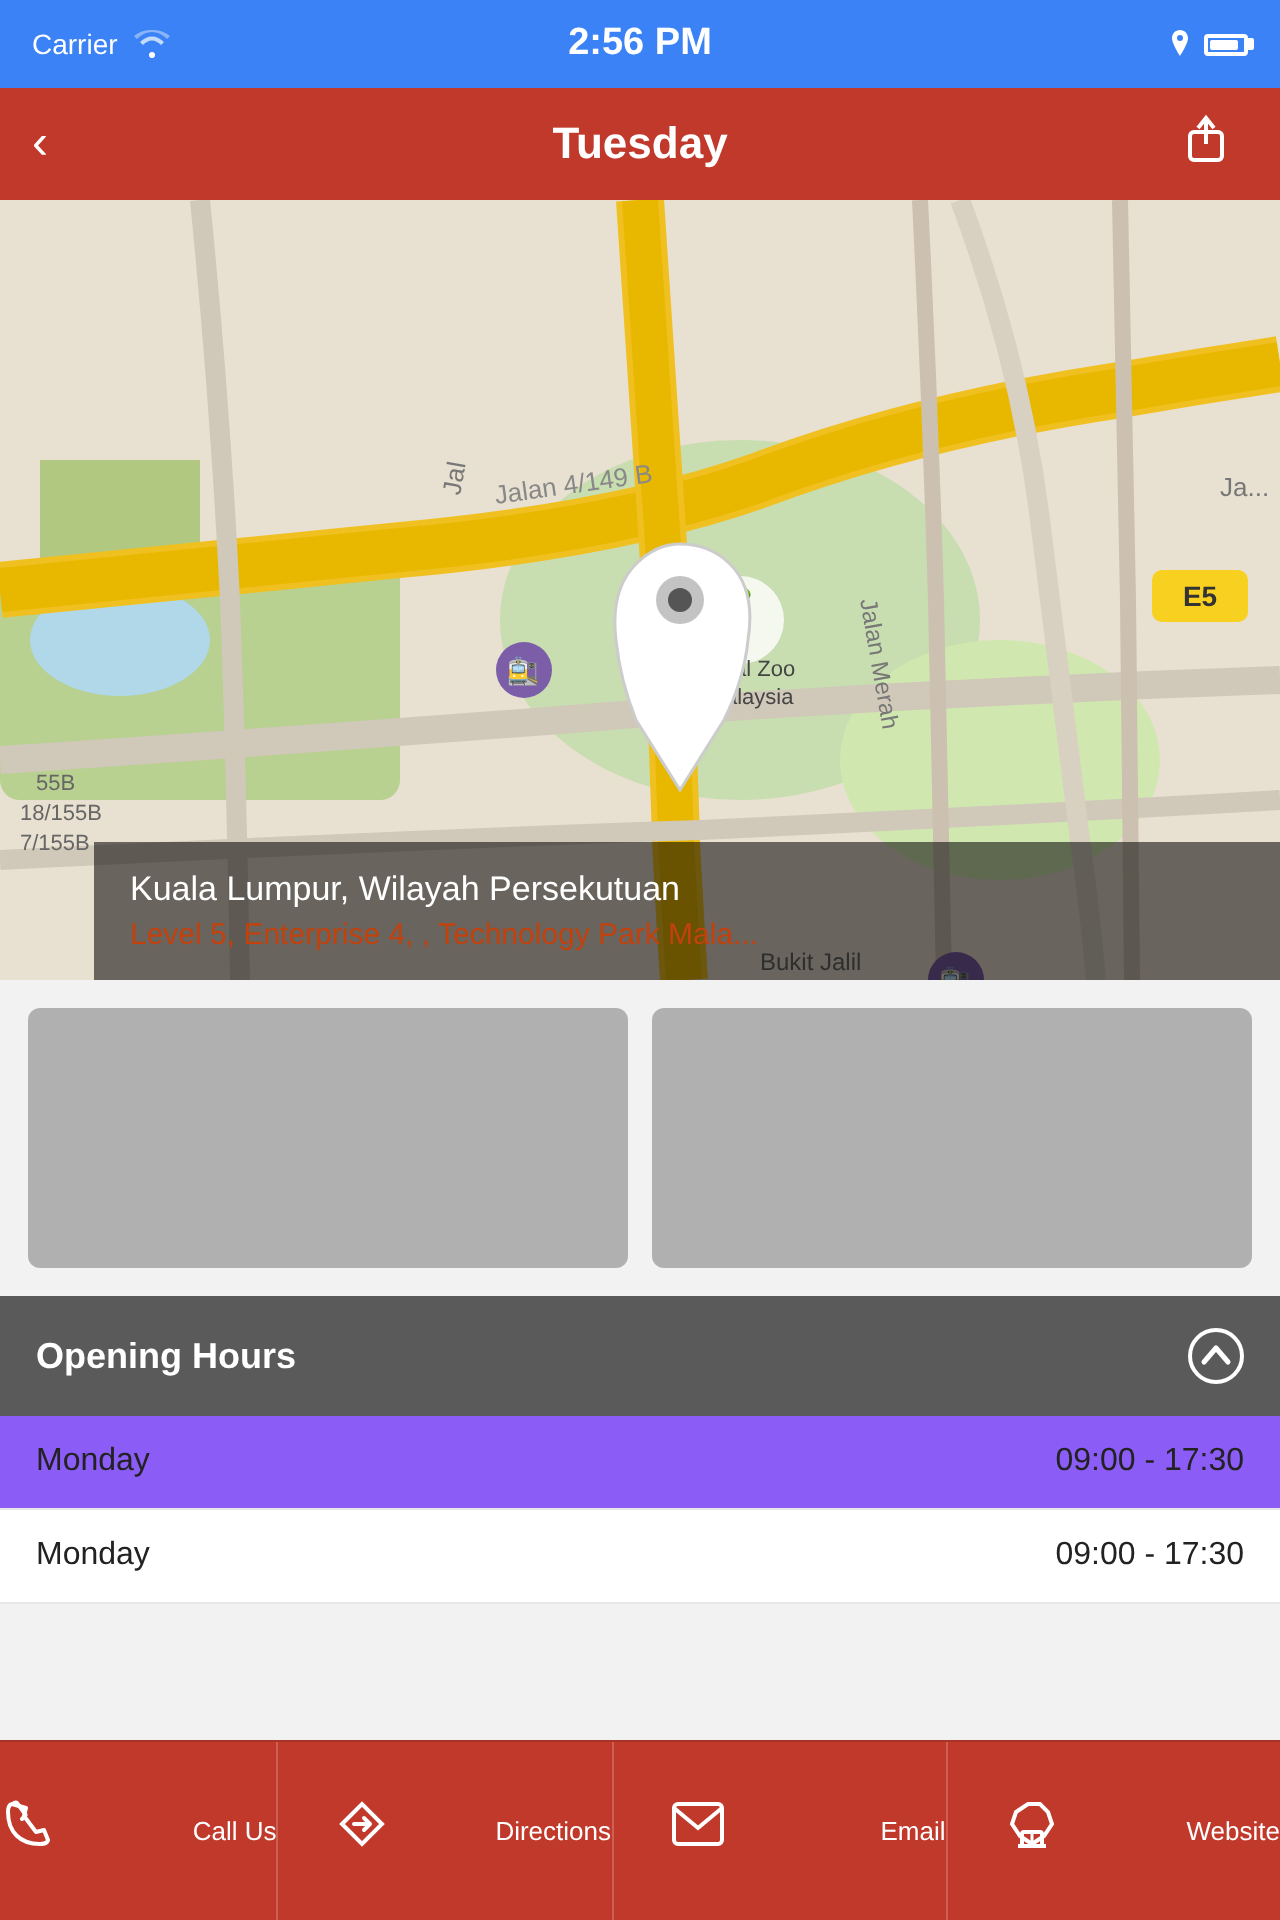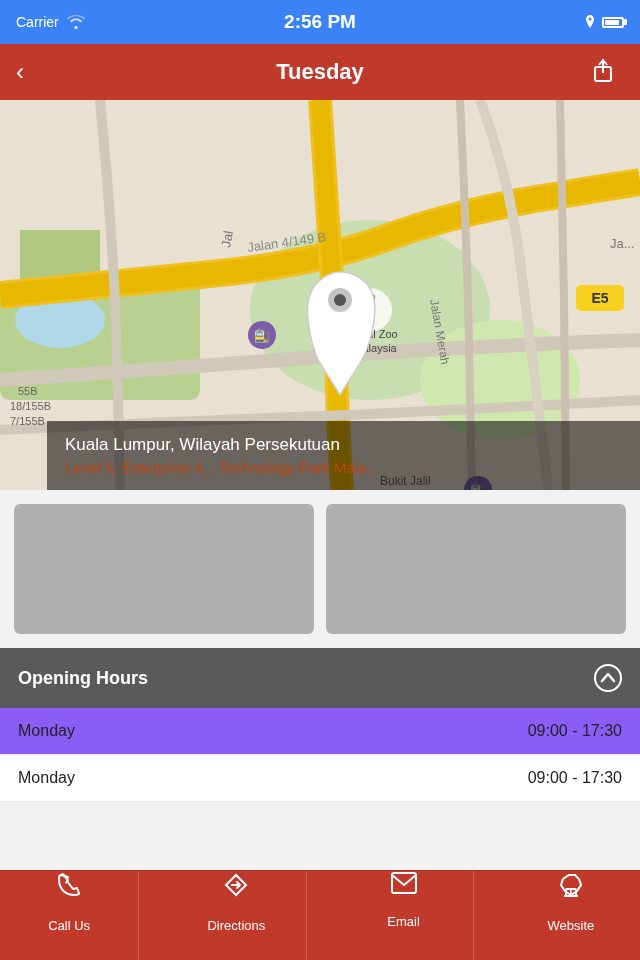--- a/index.html
+++ b/index.html
@@ -88,23 +88,23 @@
 
     
     .tab-bar {
       position: absolute; bottom: 0; left: 0; right: 0;
       height: 90px;
       background: #c0392b;
       display: flex; align-items: stretch;
       border-top: 1px solid #a93226;
     }
     .tab-item {
-      flex: 1; display: flex; flex-direction: column;
-      align-items: center; justify-content: flex-start;
-      color: white; cursor: pointer; gap: 12px;
+      flex: 1; display: flex; flex-direction: row;
+      align-items: center; justify-content: space-between;
+      color: white; cursor: pointer; gap: 2px;
     }
     .tab-item + .tab-item { border-left: 1px solid rgba(255,255,255,0.2); padding-left: 28px; }
     .tab-icon { font-size: 26px; }
     .tab-label { font-size: 13px; font-weight: 500; }
     .battery { display: inline-block; width: 22px; height: 11px; border: 2px solid white; border-radius: 2px; position: relative; }
     .battery::after { content:''; position:absolute; top:50%; right:-5px; transform:translateY(-50%); width:3px; height:6px; background:white; border-radius:0 1px 1px 0; }
     .battery-fill { position:absolute; left:1px; top:1px; bottom:1px; width:80%; background:white; border-radius:1px; }
   </style>
 </head>
 <body>

